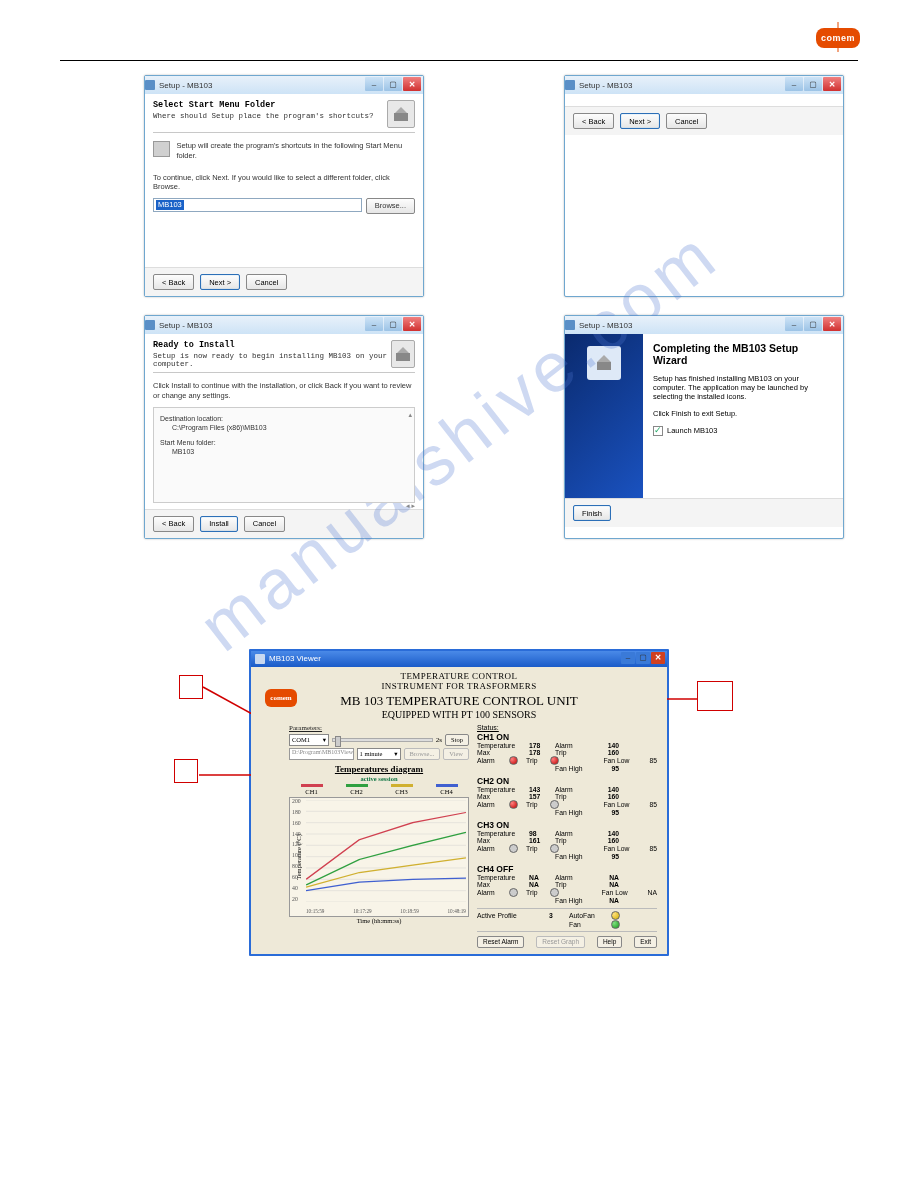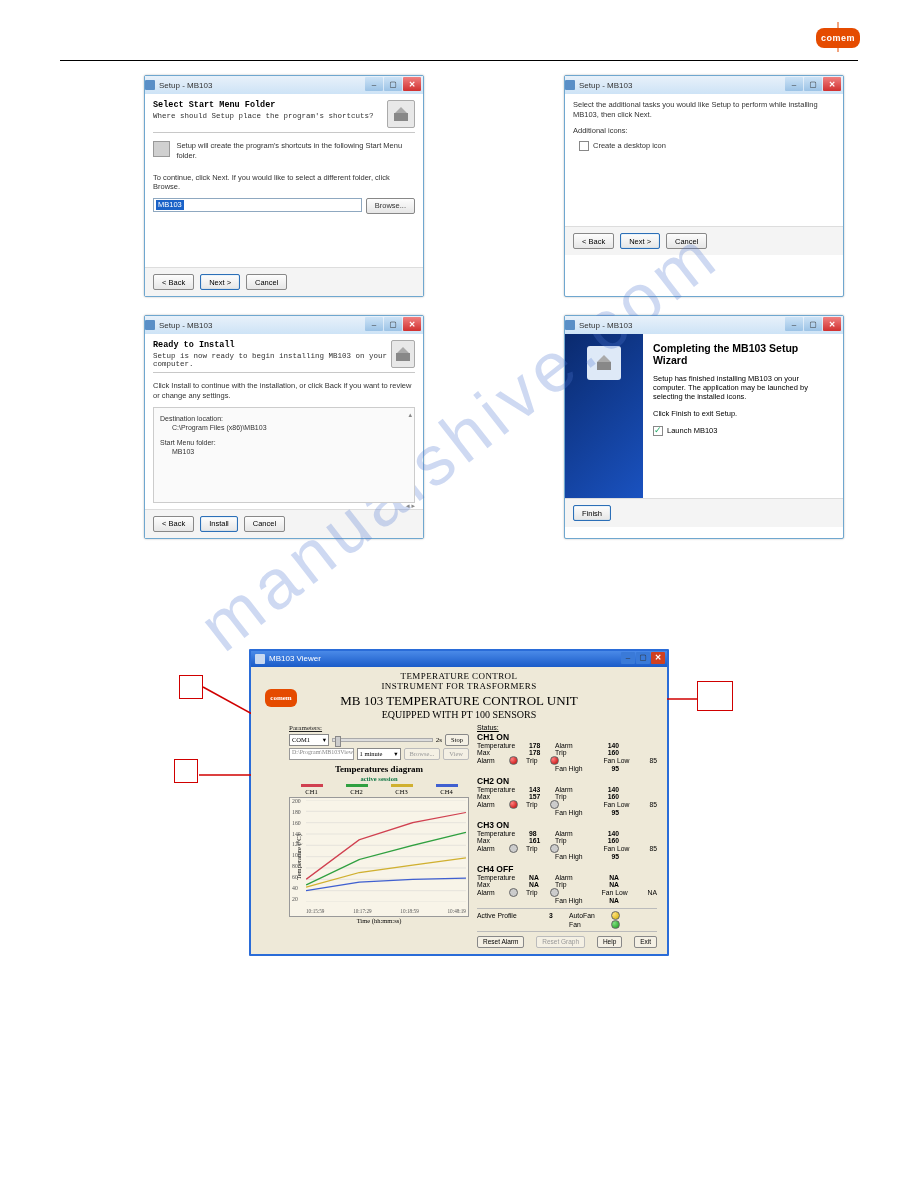--- a/index.html
+++ b/index.html
@@ -64,21 +64,21 @@
   .vright { flex:1; font-family: Arial, sans-serif; }
 
   .param-label { font-size:7px; text-decoration:underline; color:#222; margin-bottom:2px; }
   .param-row { display:flex; gap:3px; align-items:center; margin-bottom:2px; }
   .vselect { width:40px; height:12px; border:1px solid #888; background:#fff; font-size:6.5px; padding:0 2px; display:flex; align-items:center; }
   .vslider { flex:1; height:4px; background:#ddd; border:1px solid #aaa; position:relative; }
   .vslider::after { content:""; position:absolute; left:2px; top:-3px; width:4px; height:9px; background:#ccc; border:1px solid #888; }
   .vtxt { font-size:7px; }
   .vbtn { height:12px; padding:0 5px; font-size:6.5px; border:1px solid #888; background:#f4f0e4; border-radius:2px; display:inline-flex; align-items:center; }
   .vbtn.dis { color:#999; border-color:#bbb; }
-  .temp-diag { font-size:9px; text-align:center; color:#000; font-weight:bold; margin:4px 0 1px 0; font-family: "Times New Roman", serif; }
+  .temp-diag { font-size:9px; text-align:center; color:#000; text-decoration: underline; font-weight:bold; margin:4px 0 1px 0; font-family: "Times New Roman", serif; }
   .temp-sub { font-size:6.5px; text-align:center; color:#174; font-weight:bold; margin-bottom:2px; }
   .legend { display:flex; justify-content:space-around; font-size:6.5px; margin-bottom:2px; }
   .leg-item { display:flex; flex-direction:column; align-items:center; gap:1px; }
   .leg-bar { width:22px; height:3px; }
   .chart-box { height:120px; border:1px solid #999; background:#f8f4e8; position:relative; }
   .ylabel { position:absolute; left:-14px; top:50%; transform:translateY(-50%) rotate(-90deg); font-size:6.5px; transform-origin:center; }
   .yticks { position:absolute; left:2px; top:0; bottom:14px; font-size:5.8px; display:flex; flex-direction:column; justify-content:space-between; color:#555; }
   .xticks { position:absolute; bottom:2px; left:16px; right:2px; display:flex; justify-content:space-between; font-size:5.2px; color:#555; }
   .xlabel { position:absolute; bottom:-8px; left:50%; transform:translateX(-50%); font-size:6.5px; }
   .plot { position:absolute; left:16px; right:2px; top:2px; bottom:14px; }
@@ -173,25 +173,20 @@
       <div class="titlebar">
         <span class="tb-icon"></span>
         <span>Setup - MB103</span>
         <div class="tb-buttons">
           <span class="tb-btn">–</span>
           <span class="tb-btn">▢</span>
           <span class="tb-btn tb-close">✕</span>
         </div>
       </div>
       <div class="dlg-body">
-        <div class="dlg-content">
-          <p>Select the additional tasks you would like Setup to perform while installing MB103, then click Next.</p>
-          <p>Additional icons:</p>
-          <div style="margin-left:6px"><span class="chk"></span><span>Create a desktop icon</span></div>
-        </div>
       </div>
       <div class="footer">
         <span class="btn">&lt; Back</span>
         <span class="btn primary">Next &gt;</span>
         <span class="btn">Cancel</span>
       </div>
     </div>
   </div>
 
   <div class="row">

